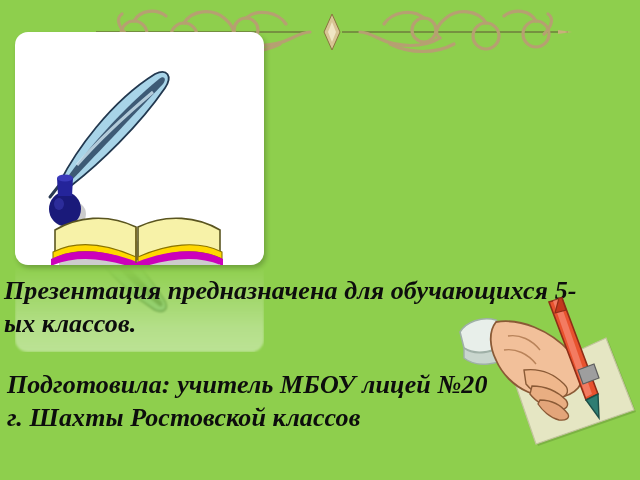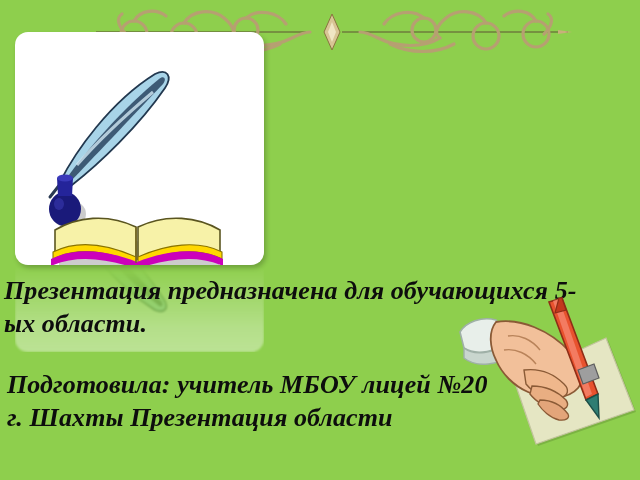--- a/index.html
+++ b/index.html
@@ -188,26 +188,26 @@
       <path d="M207 220 C183 208 152 212 123 225 L123 232 C152 219 183 215 207 227 Z" fill="#FFD700" stroke="#8A7400" stroke-width="1.1"></path>
 
       <path d="M36 227 C62 214 94 219 122 230 C150 219 182 214 208 227 L208 234 C182 222 150 227 122 237 C94 227 62 222 36 234 Z" fill="#CC00BB"></path>
 
       <path d="M121 195 L121 231" stroke="#7A6A20" stroke-width="1.4"></path>
     </svg>
   </div>
 
   <div class="text-block" id="intro-text">
     <span class="text-line">Презентация предназначена для обучающихся 5-</span>
-    <span class="text-line">ых области.</span>
+    <span class="text-line">ых классов.</span>
   </div>
 
   <div class="text-block" id="author-text">
     <span class="text-line">Подготовила: учитель МБОУ  лицей №20</span>
-    <span class="text-line">г. Шахты Презентация области</span>
+    <span class="text-line">г. Шахты Ростовской классов</span>
   </div>
 
   <div class="hand-illustration">
     <svg width="182" height="184" viewBox="0 0 182 184" xmlns="http://www.w3.org/2000/svg">
 
       <g>
         <path d="M58 86 L150 44 L178 116 L80 150 Z" fill="#00000022"></path>
         <path d="M56 84 L148 42 L176 114 L78 148 Z" fill="#E5E6C3" stroke="#C3C49E" stroke-width="1.2"></path>
       </g>
 

